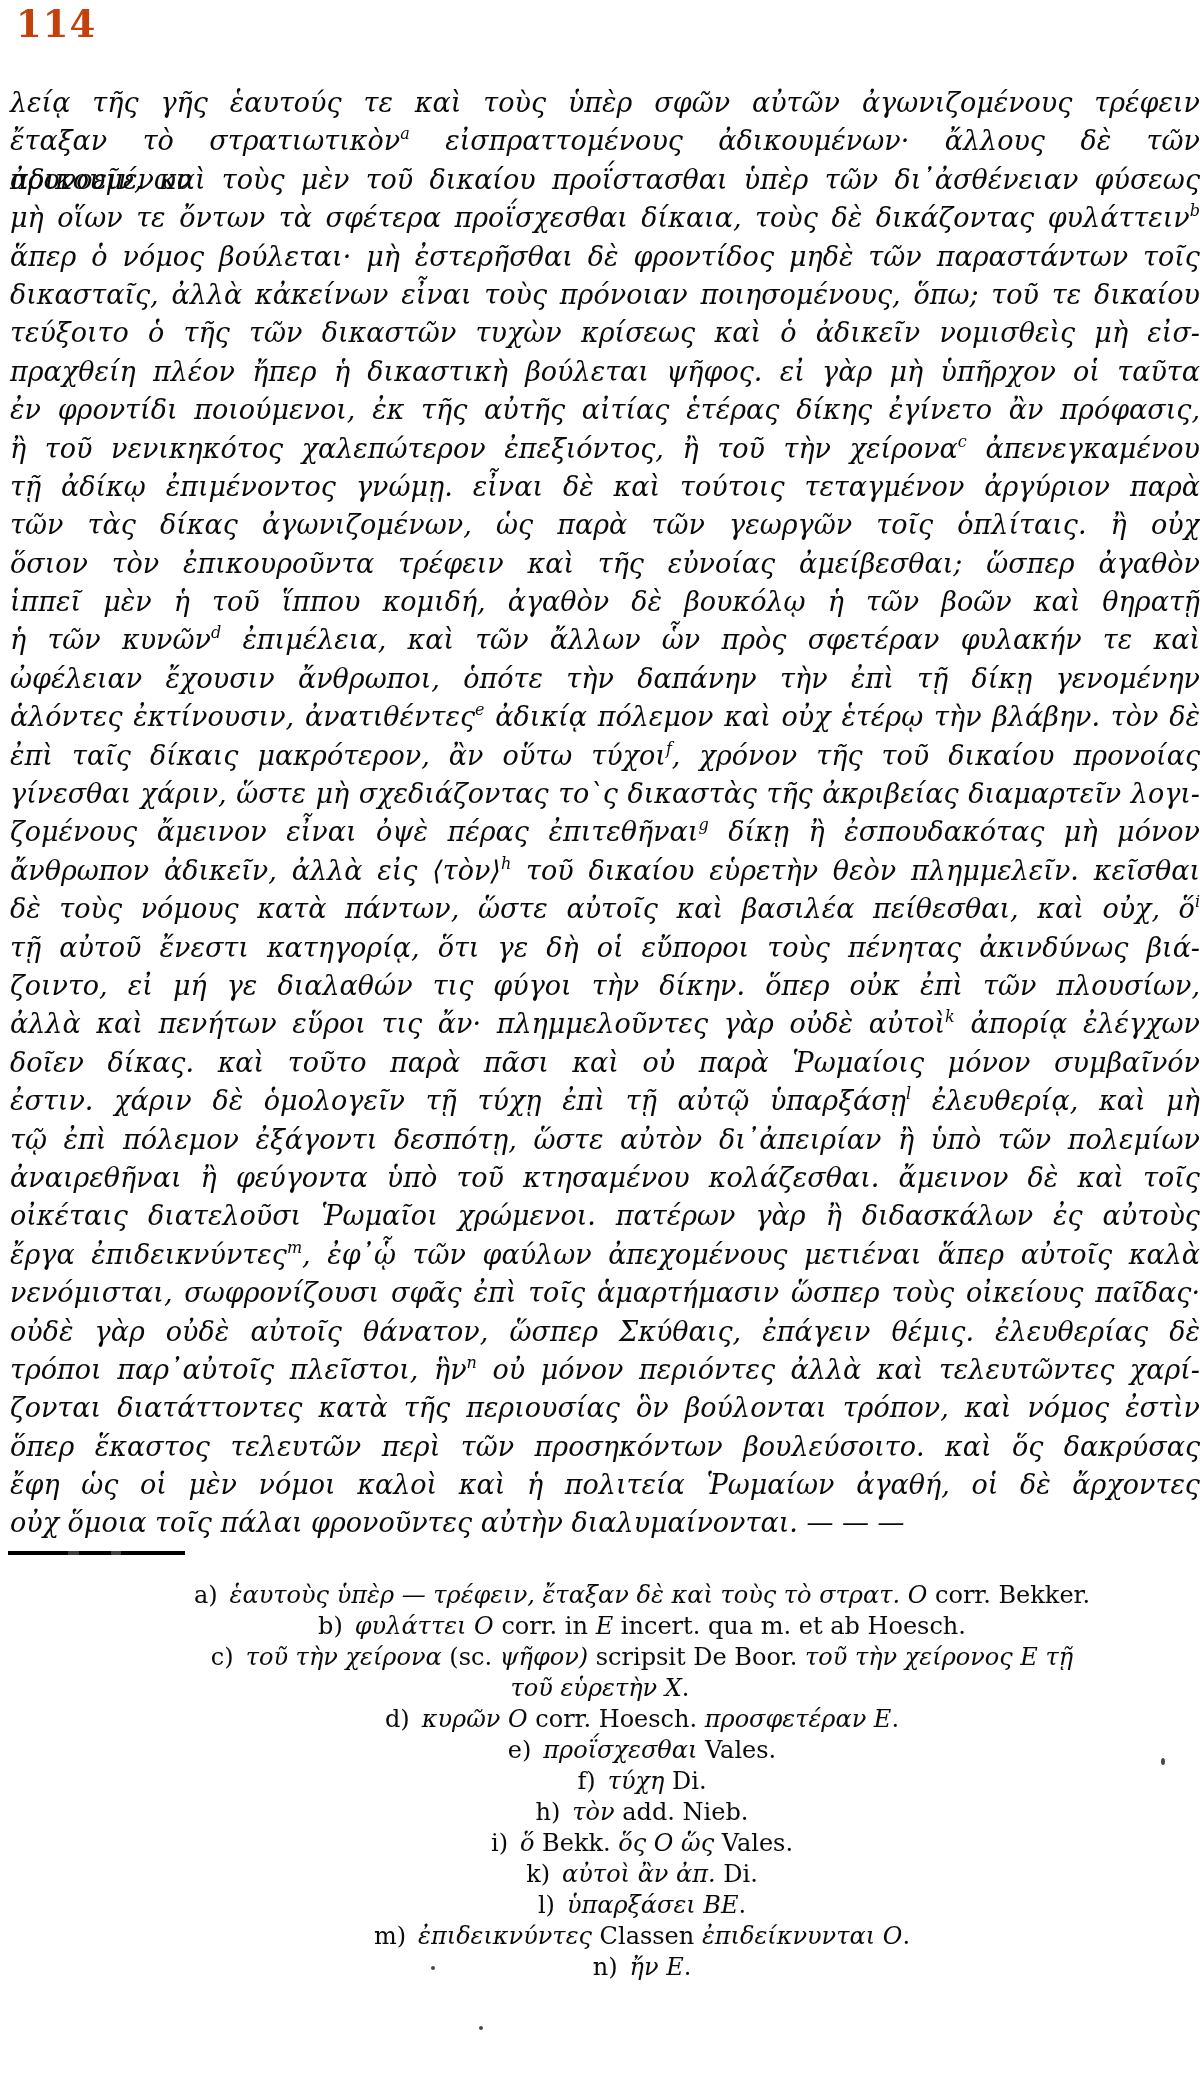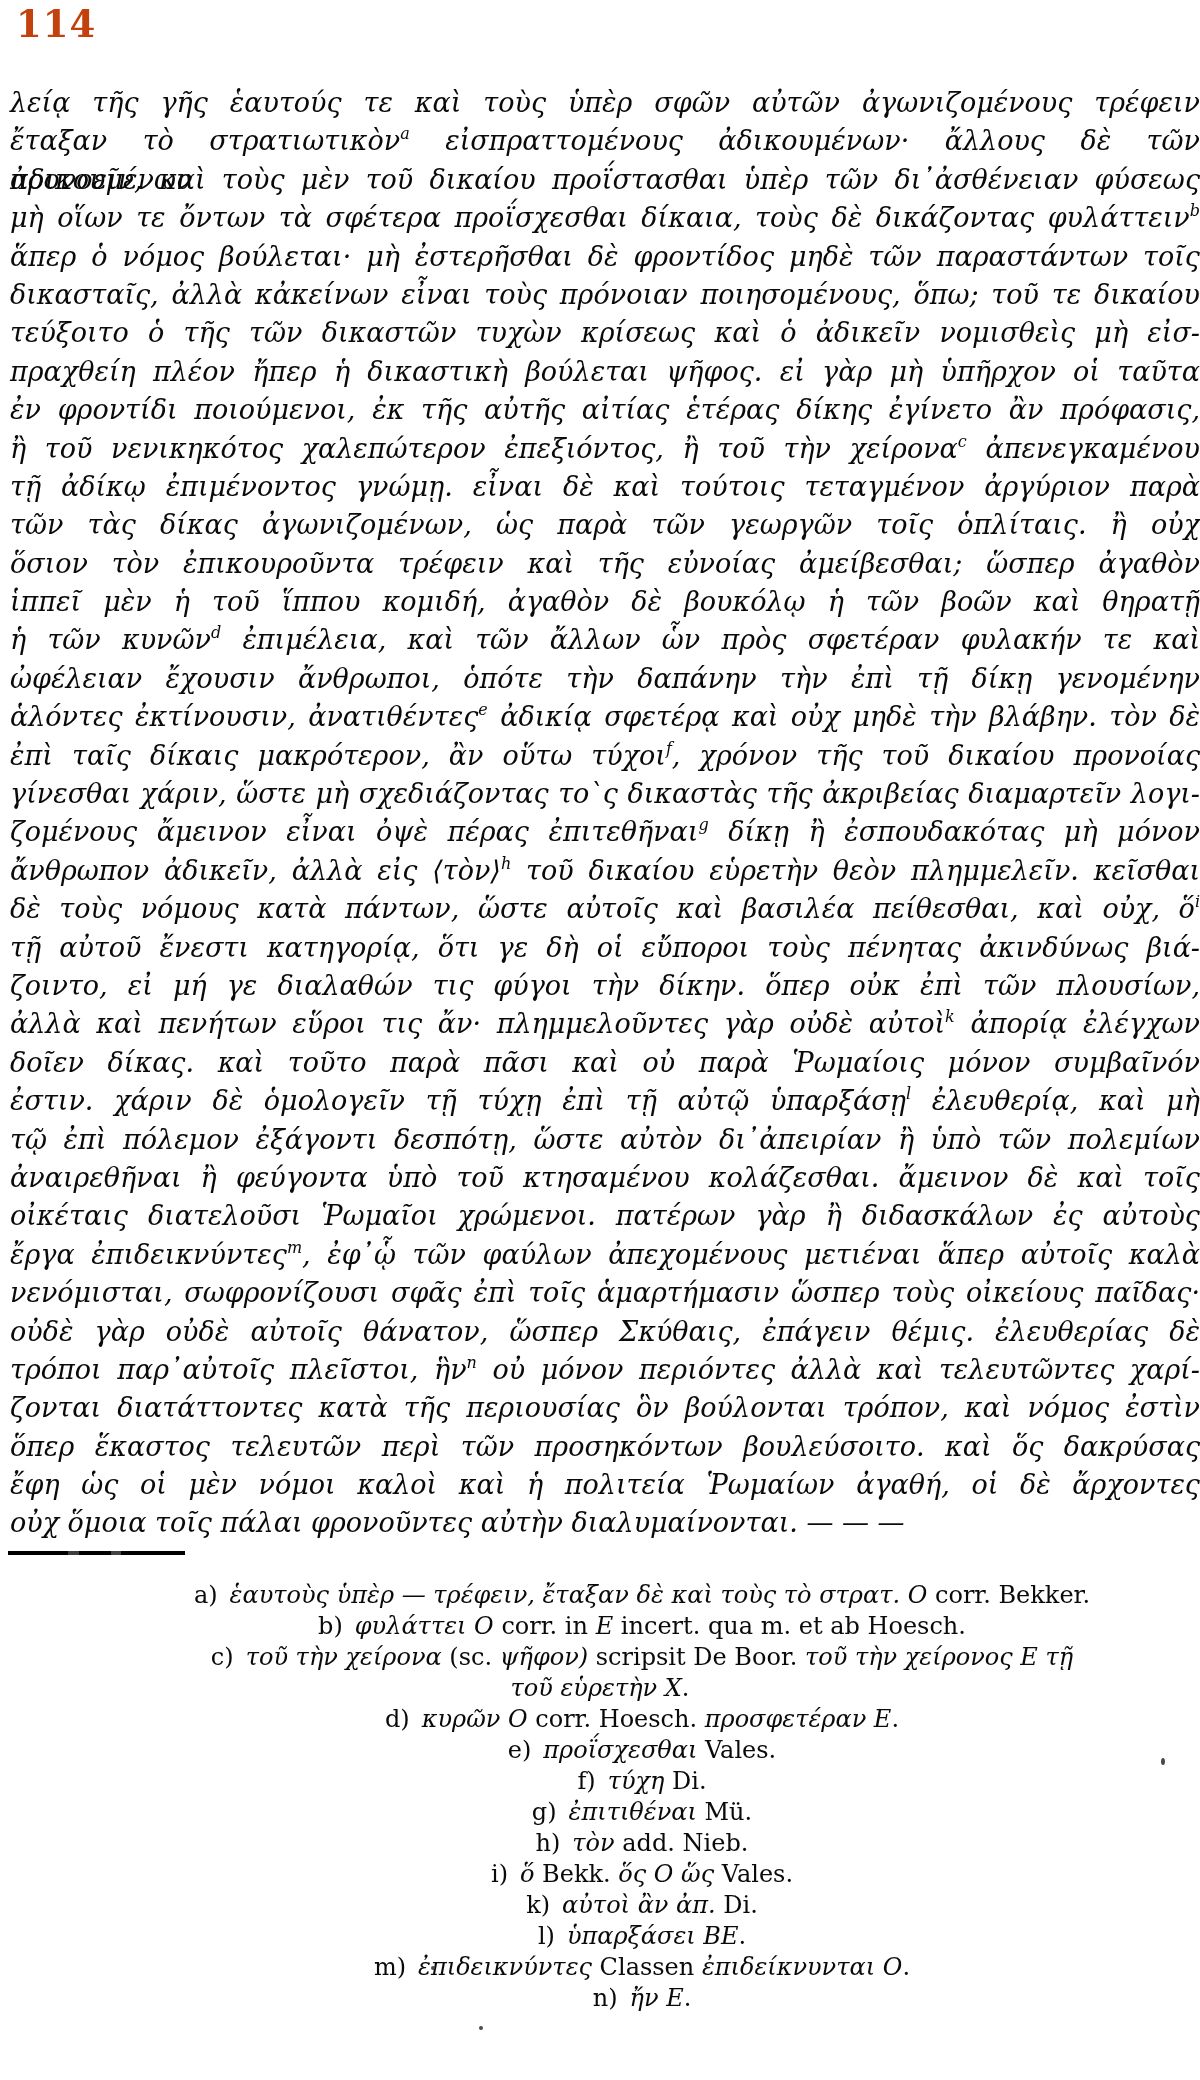--- a/index.html
+++ b/index.html
@@ -116,21 +116,21 @@
       <div class="tline"><span class="seg-g">τεύξοιτο ὁ τῆς τῶν δικαστῶν τυχὼν κρίσεως καὶ ὁ ἀδικεῖν νομισθεὶς μὴ εἰσ-</span></div>
       <div class="tline"><span class="seg-g">πραχθείη πλέον ἤπερ ἡ δικαστικὴ βούλεται ψῆφος. εἰ γὰρ μὴ ὑπῆρχον οἱ ταῦτα</span></div>
       <div class="tline"><span class="seg-g">ἐν φροντίδι ποιούμενοι, ἐκ τῆς αὐτῆς αἰτίας ἑτέρας δίκης ἐγίνετο ἂν πρόφασις,</span></div>
       <div class="tline"><span class="seg-g">ἢ τοῦ νενικηκότος χαλεπώτερον ἐπεξιόντος, ἢ τοῦ τὴν χείρονα</span><sup>c</sup><span class="seg-g"> ἀπενεγκαμένου</span></div>
       <div class="tline"><span class="seg-g">τῇ ἀδίκῳ ἐπιμένοντος γνώμῃ. εἶναι δὲ καὶ τούτοις τεταγμένον ἀργύριον παρὰ</span></div>
       <div class="tline"><span class="seg-g">τῶν τὰς δίκας ἀγωνιζομένων, ὡς παρὰ τῶν γεωργῶν τοῖς ὁπλίταις. ἢ οὐχ</span></div>
       <div class="tline"><span class="seg-g">ὅσιον τὸν ἐπικουροῦντα τρέφειν καὶ τῆς εὐνοίας ἀμείβεσθαι; ὥσπερ ἀγαθὸν</span></div>
       <div class="tline"><span class="seg-g">ἱππεῖ μὲν ἡ τοῦ ἵππου κομιδή, ἀγαθὸν δὲ βουκόλῳ ἡ τῶν βοῶν καὶ θηρατῇ</span></div>
       <div class="tline"><span class="seg-g">ἡ τῶν κυνῶν</span><sup>d</sup><span class="seg-g"> ἐπιμέλεια, καὶ τῶν ἄλλων ὧν πρὸς σφετέραν φυλακήν τε καὶ</span></div>
       <div class="tline"><span class="seg-g">ὠφέλειαν ἔχουσιν ἄνθρωποι, ὁπότε τὴν δαπάνην τὴν ἐπὶ τῇ δίκῃ γενομένην</span></div>
-      <div class="tline"><span class="seg-g">ἁλόντες ἐκτίνουσιν, ἀνατιθέντες</span><sup>e</sup><span class="seg-g"> ἀδικίᾳ σφετέρᾳ καὶ οὐχ μηδὲ τὴν βλάβην. τὸν δὲ</span></div>
+      <div class="tline"><span class="seg-g">ἁλόντες ἐκτίνουσιν, ἀνατιθέντες</span><sup>e</sup><span class="seg-g"> ἀδικίᾳ πόλεμον καὶ οὐχ ἑτέρῳ τὴν βλάβην. τὸν δὲ</span></div>
       <div class="tline"><span class="seg-g">ἐπὶ ταῖς δίκαις μακρότερον, ἂν οὕτω τύχοι</span><sup>f</sup><span class="seg-g">, χρόνον τῆς τοῦ δικαίου προνοίας</span></div>
       <div class="tline"><span class="seg-g">γίνεσθαι χάριν, ὥστε μὴ σχεδιάζοντας το`ς δικαστὰς τῆς ἀκριβείας διαμαρτεῖν λογι-</span></div>
       <div class="tline"><span class="seg-g">ζομένους ἄμεινον εἶναι ὀψὲ πέρας ἐπιτεθῆναι</span><sup>g</sup><span class="seg-g"> δίκῃ ἢ ἐσπουδακότας μὴ μόνον</span></div>
       <div class="tline"><span class="seg-g">ἄνθρωπον ἀδικεῖν, ἀλλὰ εἰς ⟨τὸν⟩</span><sup>h</sup><span class="seg-g"> τοῦ δικαίου εὑρετὴν θεὸν πλημμελεῖν. κεῖσθαι</span></div>
       <div class="tline"><span class="seg-g">δὲ τοὺς νόμους κατὰ πάντων, ὥστε αὐτοῖς καὶ βασιλέα πείθεσθαι, καὶ οὐχ, ὅ</span><sup>i</sup></div>
       <div class="tline"><span class="seg-g">τῇ αὐτοῦ ἔνεστι κατηγορίᾳ, ὅτι γε δὴ οἱ εὔποροι τοὺς πένητας ἀκινδύνως βιά-</span></div>
       <div class="tline"><span class="seg-g">ζοιντο, εἰ μή γε διαλαθών τις φύγοι τὴν δίκην. ὅπερ οὐκ ἐπὶ τῶν πλουσίων,</span></div>
       <div class="tline"><span class="seg-g">ἀλλὰ καὶ πενήτων εὕροι τις ἄν· πλημμελοῦντες γὰρ οὐδὲ αὐτοὶ</span><sup>k</sup><span class="seg-g"> ἀπορίᾳ ἐλέγχων</span></div>
       <div class="tline"><span class="seg-g">δοῖεν δίκας. καὶ τοῦτο παρὰ πᾶσι καὶ οὐ παρὰ Ῥωμαίοις μόνον συμβαῖνόν</span></div>
       <div class="tline"><span class="seg-g">ἐστιν. χάριν δὲ ὁμολογεῖν τῇ τύχῃ ἐπὶ τῇ αὐτῷ ὑπαρξάσῃ</span><sup>l</sup><span class="seg-g"> ἐλευθερίᾳ, καὶ μὴ</span></div>
@@ -148,21 +148,20 @@
     </div>
   <div class="fn-rule"></div>
   <div class="footnotes" id="footnotes">
       <div class="fnline"><span class="fn-label">a)</span><span class="seg-g">ἑαυτοὺς ὑπὲρ — τρέφειν, ἔταξαν δὲ καὶ τοὺς τὸ στρατ. </span><span class="seg-i">O</span><span class="seg-r"> corr. Bekker.</span></div>
       <div class="fnline"><span class="fn-label">b)</span><span class="seg-g">φυλάττει </span><span class="seg-i">O</span><span class="seg-r"> corr. in </span><span class="seg-i">E</span><span class="seg-r"> incert. qua m. et ab Hoesch.</span></div>
       <div class="fnline"><span class="fn-label">c)</span><span class="seg-g">τοῦ τὴν χείρονα </span><span class="seg-r">(sc. </span><span class="seg-g">ψῆφον)</span><span class="seg-r"> scripsit De Boor. </span><span class="seg-g">τοῦ τὴν χείρονος </span><span class="seg-i">E</span><span class="seg-g"> τῇ</span></div>
       <div class="fnline fn-cont"><span class="seg-g">τοῦ εὑρετὴν </span><span class="seg-i">X</span><span class="seg-r">.</span></div>
       <div class="fnline"><span class="fn-label">d)</span><span class="seg-g">κυρῶν </span><span class="seg-i">O</span><span class="seg-r"> corr. Hoesch. </span><span class="seg-g">προσφετέραν </span><span class="seg-i">E</span><span class="seg-r">.</span></div>
       <div class="fnline"><span class="fn-label">e)</span><span class="seg-g">προΐσχεσθαι </span><span class="seg-r">Vales.</span></div>
       <div class="fnline"><span class="fn-label">f)</span><span class="seg-g">τύχη </span><span class="seg-r">Di.</span></div>
-      <div class="fnline"><span class="fn-label">g)</span><span class="seg-g">ἐπιτιθέναι </span><span class="seg-r">Mü.</span></div>
       <div class="fnline"><span class="fn-label">h)</span><span class="seg-g">τὸν </span><span class="seg-r">add. Nieb.</span></div>
       <div class="fnline"><span class="fn-label">i)</span><span class="seg-g">ὅ </span><span class="seg-r">Bekk. </span><span class="seg-g">ὅς </span><span class="seg-i">O</span><span class="seg-g"> ὥς </span><span class="seg-r">Vales.</span></div>
       <div class="fnline"><span class="fn-label">k)</span><span class="seg-g">αὐτοὶ ἂν ἀπ. </span><span class="seg-r">Di.</span></div>
       <div class="fnline"><span class="fn-label">l)</span><span class="seg-g">ὑπαρξάσει </span><span class="seg-i">BE</span><span class="seg-r">.</span></div>
       <div class="fnline"><span class="fn-label">m)</span><span class="seg-g">ἐπιδεικνύντες </span><span class="seg-r">Classen </span><span class="seg-g">ἐπιδείκνυνται </span><span class="seg-i">O</span><span class="seg-r">.</span></div>
       <div class="fnline"><span class="fn-label">n)</span><span class="seg-g">ἤν </span><span class="seg-i">E</span><span class="seg-r">.</span></div>
     </div>
   <div class="speck speck-1"></div>
   <div class="speck speck-2"></div>
   <div class="speck speck-3"></div>

